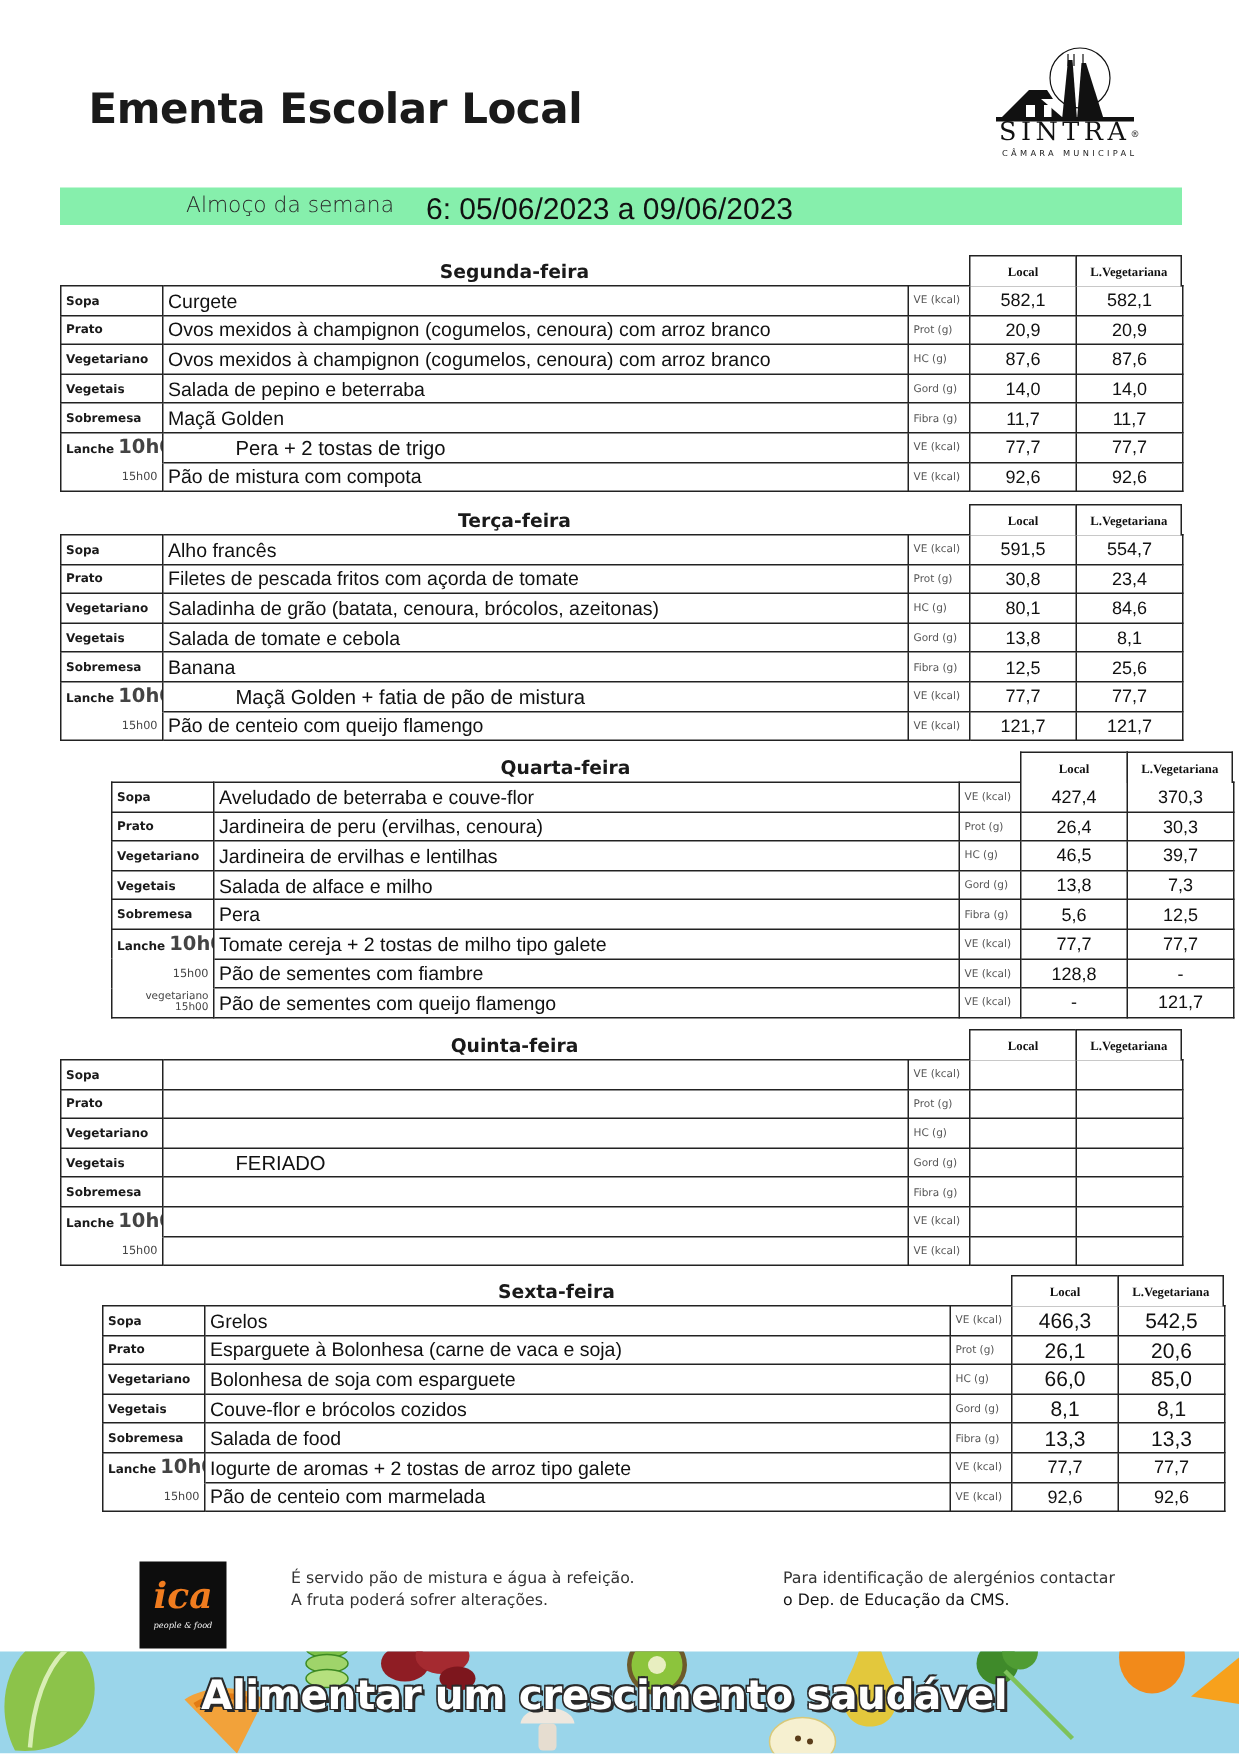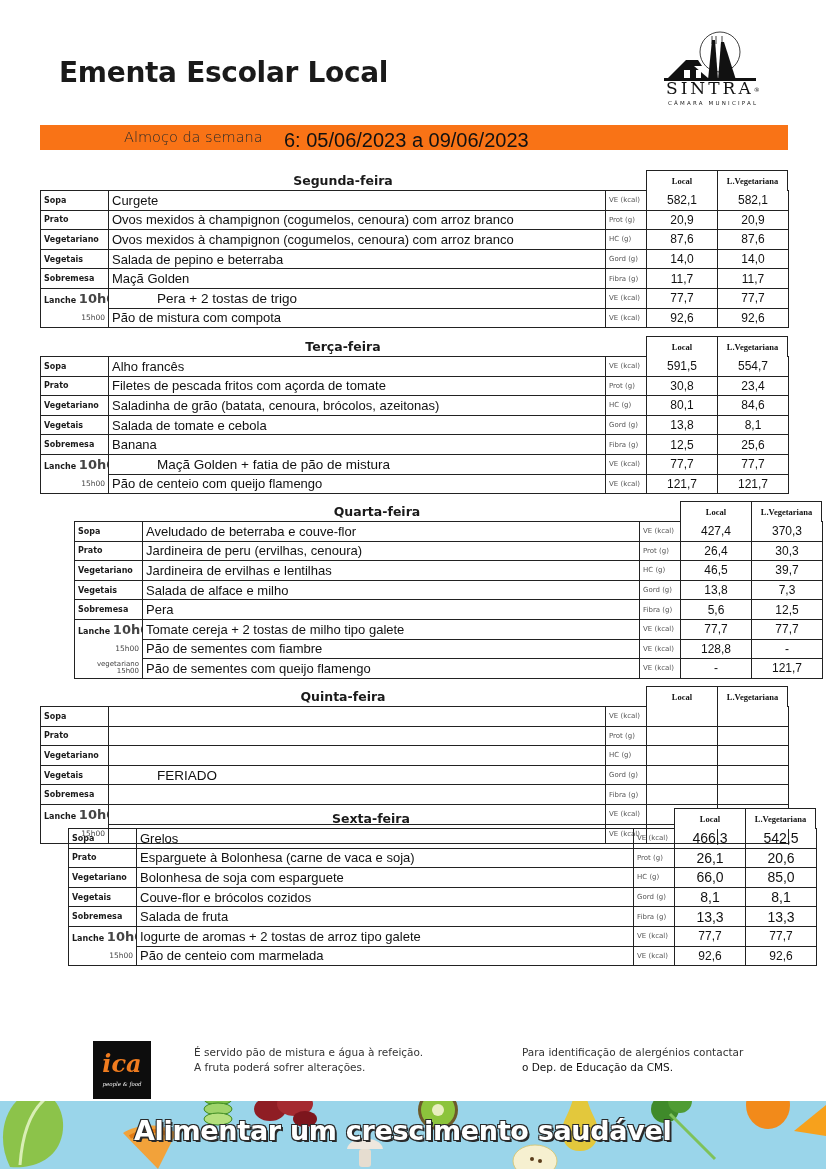--- a/index.html
+++ b/index.html
@@ -7,21 +7,21 @@
   body { position: relative; font-family: "Liberation Sans", sans-serif; color: #111; }
 
   .title { position: absolute; left: 59px; top: 56px; font-family: "DejaVu Sans", sans-serif; font-weight: bold; font-size: 28px; color: #1a1a1a; letter-spacing: -0.3px; }
 
   .logo { position: absolute; left: 664px; top: 30px; width: 100px; height: 80px; }
   .logo .emblem { position: absolute; left: 0; top: 0; width: 100px; height: 52px; }
   .logo .name { position: absolute; left: 2px; top: 48px; font-family: "DejaVu Serif", serif; font-size: 17px; letter-spacing: 3px; color: #111; }
   .logo .name sup { font-size: 6px; letter-spacing: 0; vertical-align: 2px; }
   .logo .sub { position: absolute; left: 4px; top: 70px; font-family: "DejaVu Sans", sans-serif; font-size: 5.5px; letter-spacing: 2.2px; color: #222; }
 
-  .weekbar { position: absolute; left: 40px; top: 125px; width: 748px; height: 25px; background: #f97316; }
+  .weekbar { position: absolute; left: 40px; top: 125px; width: 748px; height: 25px; background: #86efac; }
   .weekbar .lbl { position: absolute; left: 84px; top: 4px; font-family: "DejaVu Sans", sans-serif; font-size: 14.5px; color: #2a2a2a; font-weight: 300; }
   .weekbar .val { position: absolute; left: 244px; top: 4px; font-family: "Liberation Sans", sans-serif; font-size: 20px; color: #111; }
 
   .day { position: absolute; left: 40px; width: 748px; }
   .day .dayhdr { position: relative; height: 20px; }
   .day .dayname { position: absolute; left: 0; width: 606px; top: 3px; text-align: center; font-family: "DejaVu Sans", sans-serif; font-weight: bold; font-size: 12.5px; color: #1a1a1a; }
   .day .colhdr { position: absolute; top: 0; height: 21px; border: 1px solid #222; border-bottom: none; font-family: Liberation Serif, serif; font-weight: bold; font-size: 8.5px; text-align: center; line-height: 20px; background: #fff; }
   .day .colhdr.local { left: 606px; width: 72px; }
   .day .colhdr.veg { left: 677px; width: 71px; }
 
@@ -324,21 +324,21 @@
           <tr>
             <td class="cat right noborder-top">15h00</td>
             <td class="desc"></td>
             <td class="unit">VE (kcal)</td>
             <td class="num"></td>
             <td class="num"></td>
           </tr>
         </tbody>
       </table>
     </div>
-    <div class="day" style="top: 808px; padding-left: 28px;">
+    <div class="day" style="top: 850px; padding-left: 28px;">
       <div class="dayhdr">
         <div class="dayname">Sexta-feira</div>
         <div class="colhdr local">Local</div>
         <div class="colhdr veg">L.Vegetariana</div>
       </div>
       <table class="menu">
         <tbody>
           <tr>
             <td class="cat">Sopa</td>
             <td class="desc">Grelos</td>
@@ -362,21 +362,21 @@
           </tr>
           <tr>
             <td class="cat">Vegetais</td>
             <td class="desc">Couve-flor e brócolos cozidos</td>
             <td class="unit">Gord (g)</td>
             <td class="num big">8,1</td>
             <td class="num big">8,1</td>
           </tr>
           <tr>
             <td class="cat">Sobremesa</td>
-            <td class="desc">Salada de fruta</td>
+            <td class="desc">Salada de food</td>
             <td class="unit">Fibra (g)</td>
             <td class="num big">13,3</td>
             <td class="num big">13,3</td>
           </tr>
           <tr>
             <td class="cat noborder-bottom"><span>Lanche</span> <span class="time">10h00</span></td>
             <td class="desc">Iogurte de aromas + 2 tostas de arroz tipo galete</td>
             <td class="unit">VE (kcal)</td>
             <td class="num">77,7</td>
             <td class="num">77,7</td>

